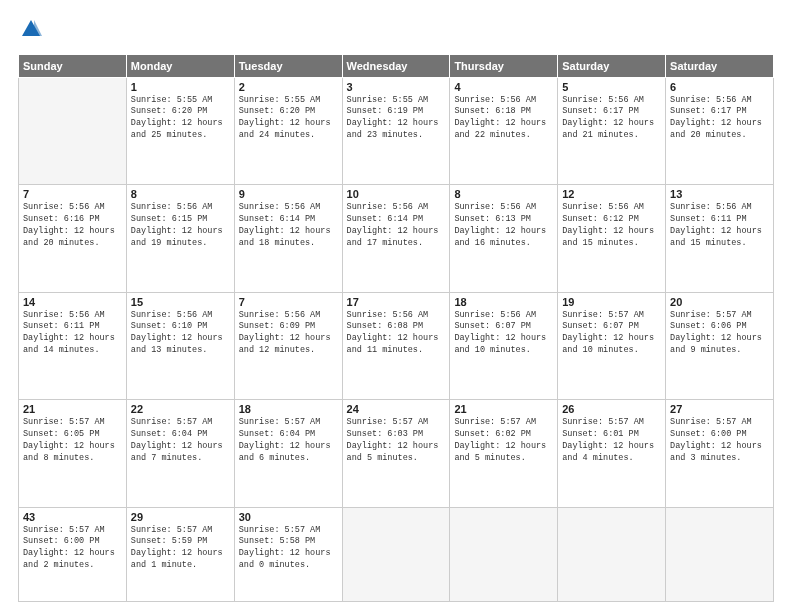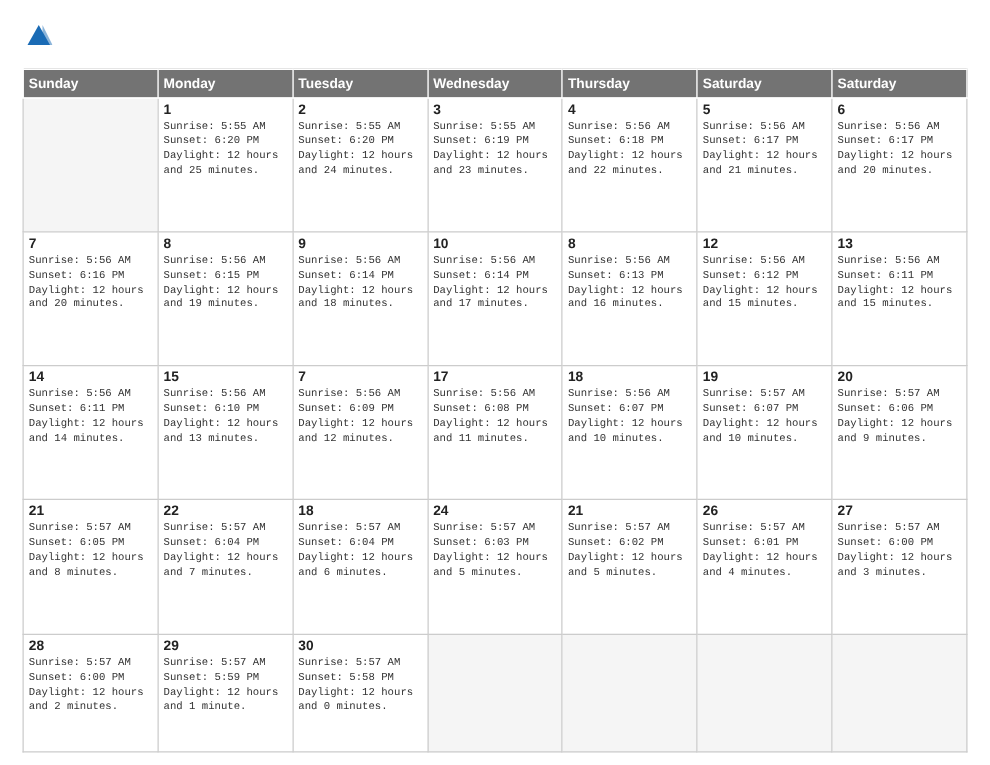--- a/index.html
+++ b/index.html
@@ -247,21 +247,21 @@
             <div class="day-num">26</div>
             <div class="day-info">Sunrise: 5:57 AM<br>Sunset: 6:01 PM<br>Daylight: 12 hours<br>and 4 minutes.</div>
           </td>
           <td>
             <div class="day-num">27</div>
             <div class="day-info">Sunrise: 5:57 AM<br>Sunset: 6:00 PM<br>Daylight: 12 hours<br>and 3 minutes.</div>
           </td>
         </tr>
         <tr class="last-row">
           <td>
-            <div class="day-num">28</div>
+            <div class="day-num">43</div>
             <div class="day-info">Sunrise: 5:57 AM<br>Sunset: 6:00 PM<br>Daylight: 12 hours<br>and 2 minutes.</div>
           </td>
           <td>
             <div class="day-num">29</div>
             <div class="day-info">Sunrise: 5:57 AM<br>Sunset: 5:59 PM<br>Daylight: 12 hours<br>and 1 minute.</div>
           </td>
           <td>
             <div class="day-num">30</div>
             <div class="day-info">Sunrise: 5:57 AM<br>Sunset: 5:58 PM<br>Daylight: 12 hours<br>and 0 minutes.</div>
           </td>

